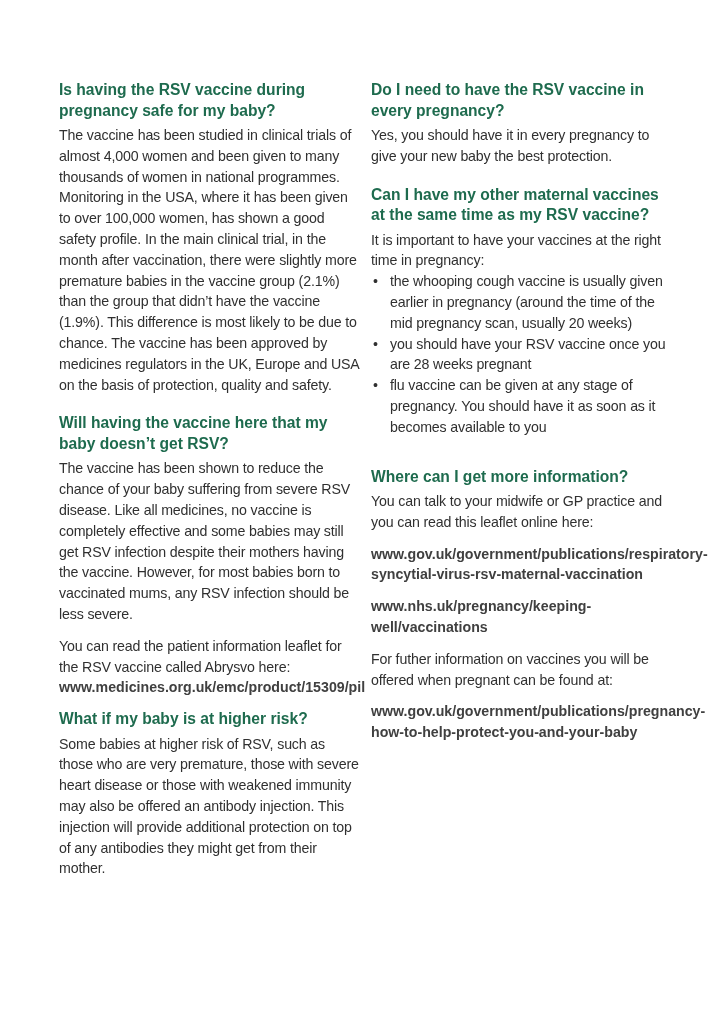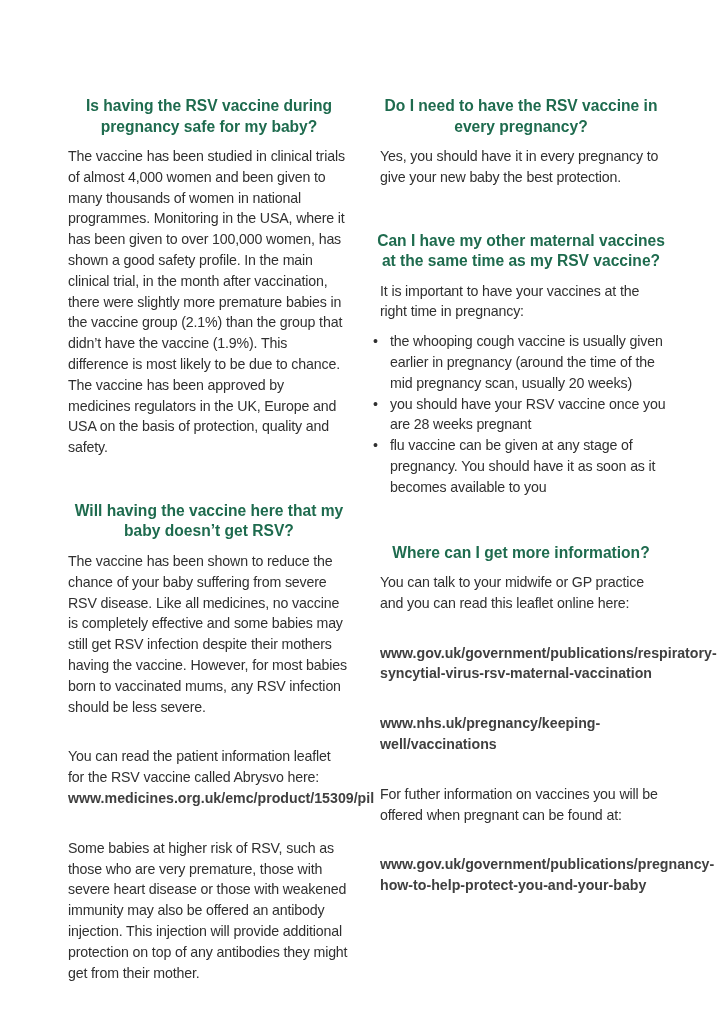--- a/index.html
+++ b/index.html
@@ -2,22 +2,22 @@
 <html><head>
 <meta charset="utf-8">
 <style>
   html, body { margin: 0; padding: 0; background: #ffffff; }
   body { width: 722px; height: 1024px; overflow: hidden; position: relative;
          font-family: "Liberation Sans", sans-serif; color: #2b2b2b; }
   .col { position: absolute; top: 80px; }
   .col-left { left: 59px; width: 300px; }
   .col-right { left: 371px; width: 300px; }
   h2 { font-family: "Liberation Sans", sans-serif; font-weight: bold;
-       color: #1e6b4e; font-size: 15.6px; line-height: 20.5px; margin: 16px 0 4px 0; letter-spacing: 0; text-align: center; }
-  p { margin: 9px; font-size: 14.2px; line-height: 20.8px; color: #303030; letter-spacing: -0.15px; }
+       color: #1e6b4e; font-size: 15.6px; line-height: 20.5px; margin: 0 0 4px 0; letter-spacing: 0; }
+  p { margin: 0; font-size: 14.2px; line-height: 20.8px; color: #303030; letter-spacing: -0.15px; }
   .gap-s { height: 11px; }
   .gap-m { height: 18px; }
   .link { font-weight: bold; color: #404040; letter-spacing: 0; }
   ul { list-style: none; margin: 0; padding: 0; }
   li { position: relative; padding-left: 19px; font-size: 14.2px; line-height: 20.8px; color: #303030; letter-spacing: -0.15px; }
   li .bullet { position: absolute; left: 2px; top: 0; }
 </style>
 </head>
 <body>
 
@@ -28,20 +28,21 @@
   </section>
   <div class="gap-m"></div>
   <section>
     <h2>Will having the vaccine here that my baby doesn’t get RSV?</h2>
     <p>The vaccine has been shown to reduce the chance of your baby suffering from severe RSV disease. Like all medicines, no vaccine is completely effective and some babies may still get RSV infection despite their mothers having the vaccine. However, for most babies born to vaccinated mums, any RSV infection should be less severe.</p>
     <div class="gap-s"></div>
     <p><span>You can read the patient information leaflet for the RSV vaccine called Abrysvo here: </span><span class="link">www.medicines.org.uk/emc/product/15309/pil</span></p>
   </section>
   <div class="gap-s"></div>
   <section>
+    <h2>What if my baby is at higher risk?</h2>
     <p>Some babies at higher risk of RSV, such as those who are very premature, those with severe heart disease or those with weakened immunity may also be offered an antibody injection. This injection will provide additional protection on top of any antibodies they might get from their mother.</p>
   </section>
 </div>
 
 <div class="col col-right">
   <section>
     <h2>Do I need to have the RSV vaccine in every pregnancy?</h2>
     <p>Yes, you should have it in every pregnancy to give your new baby the best protection.</p>
   </section>
   <div class="gap-m"></div>

